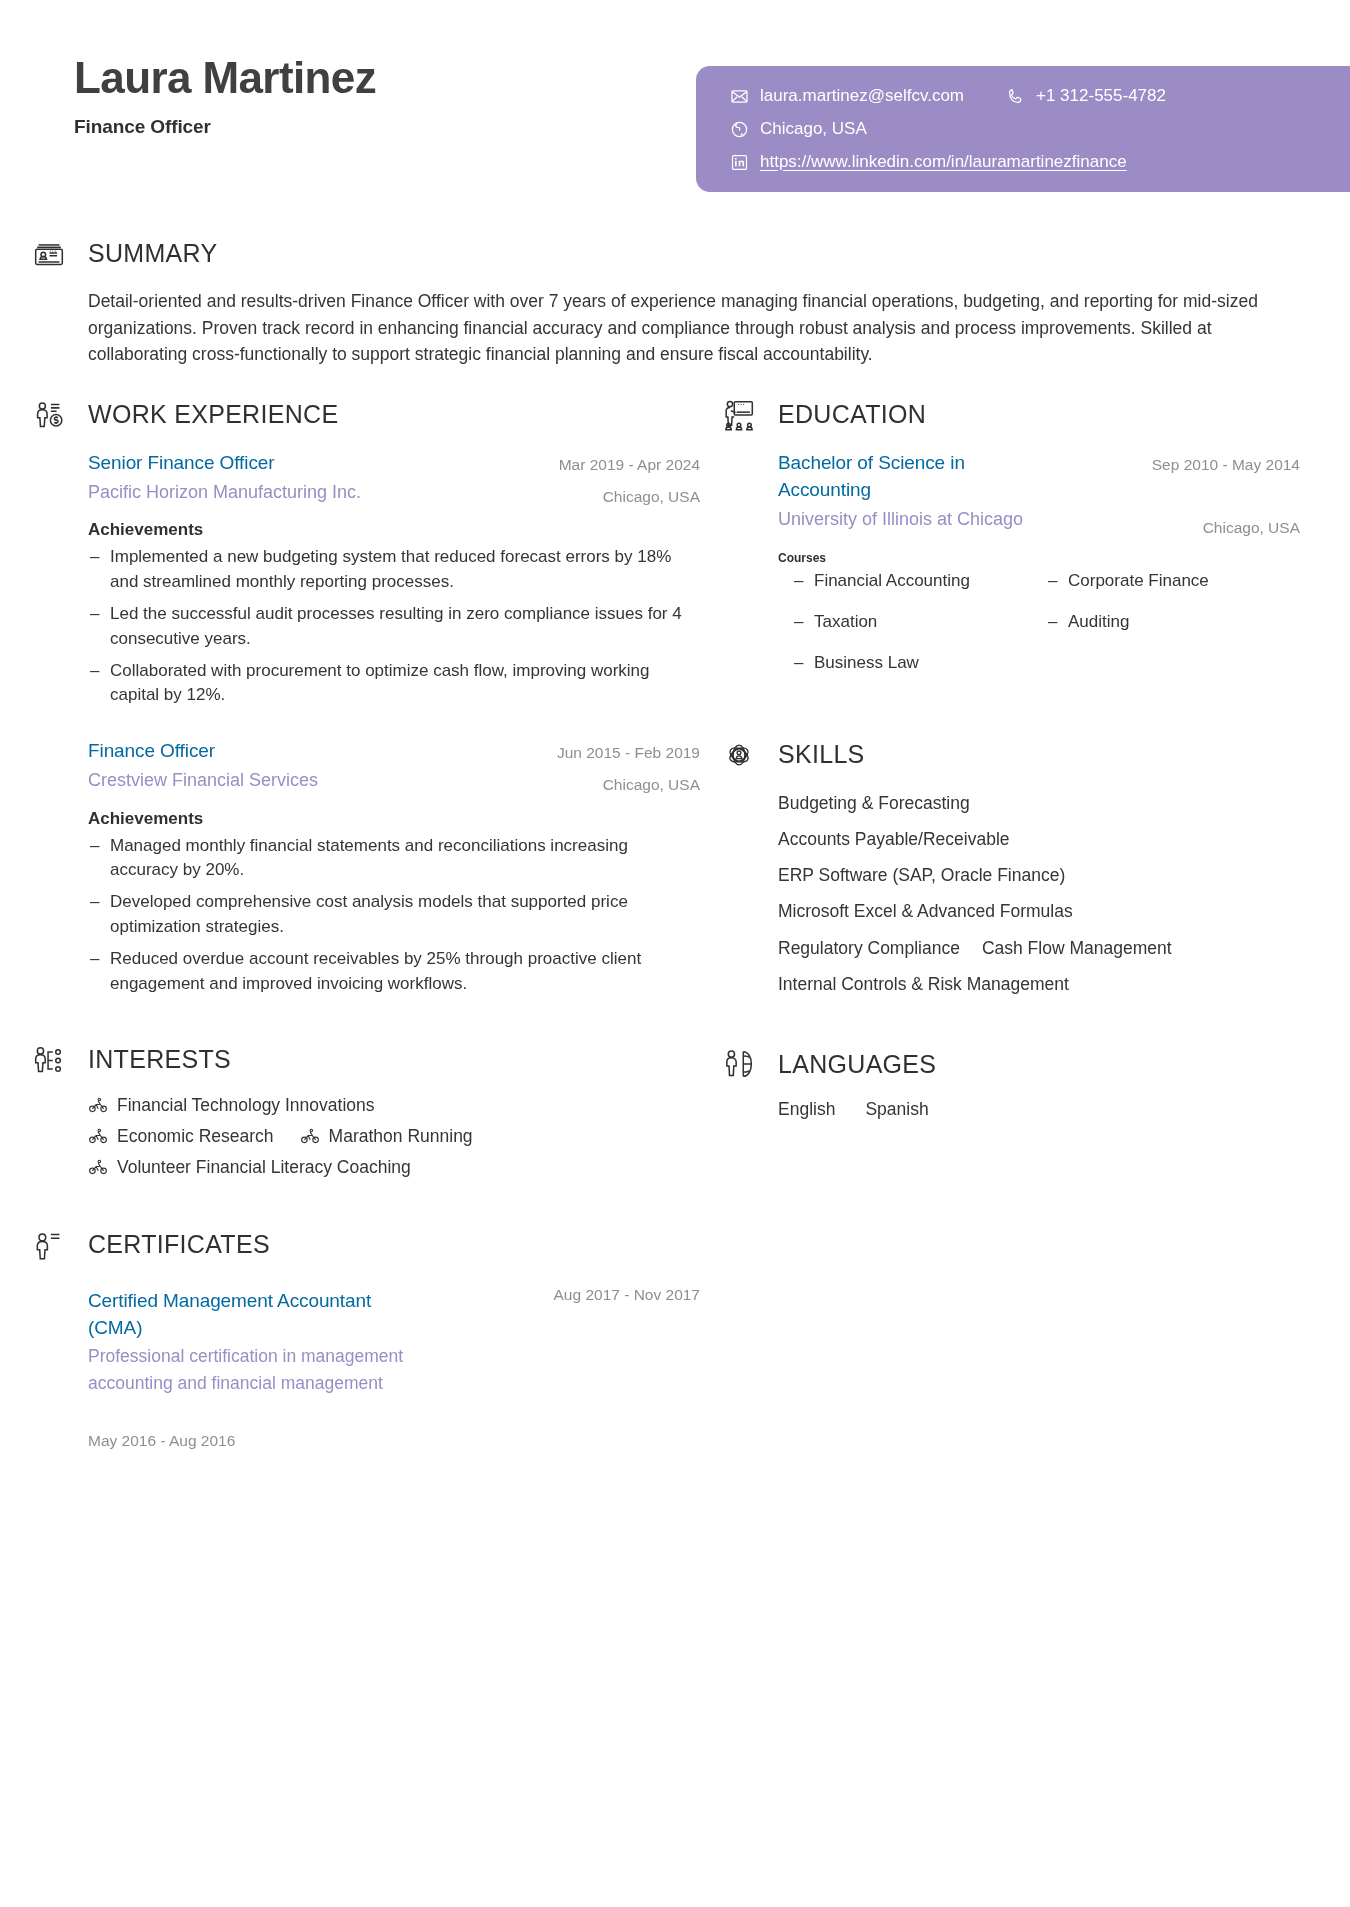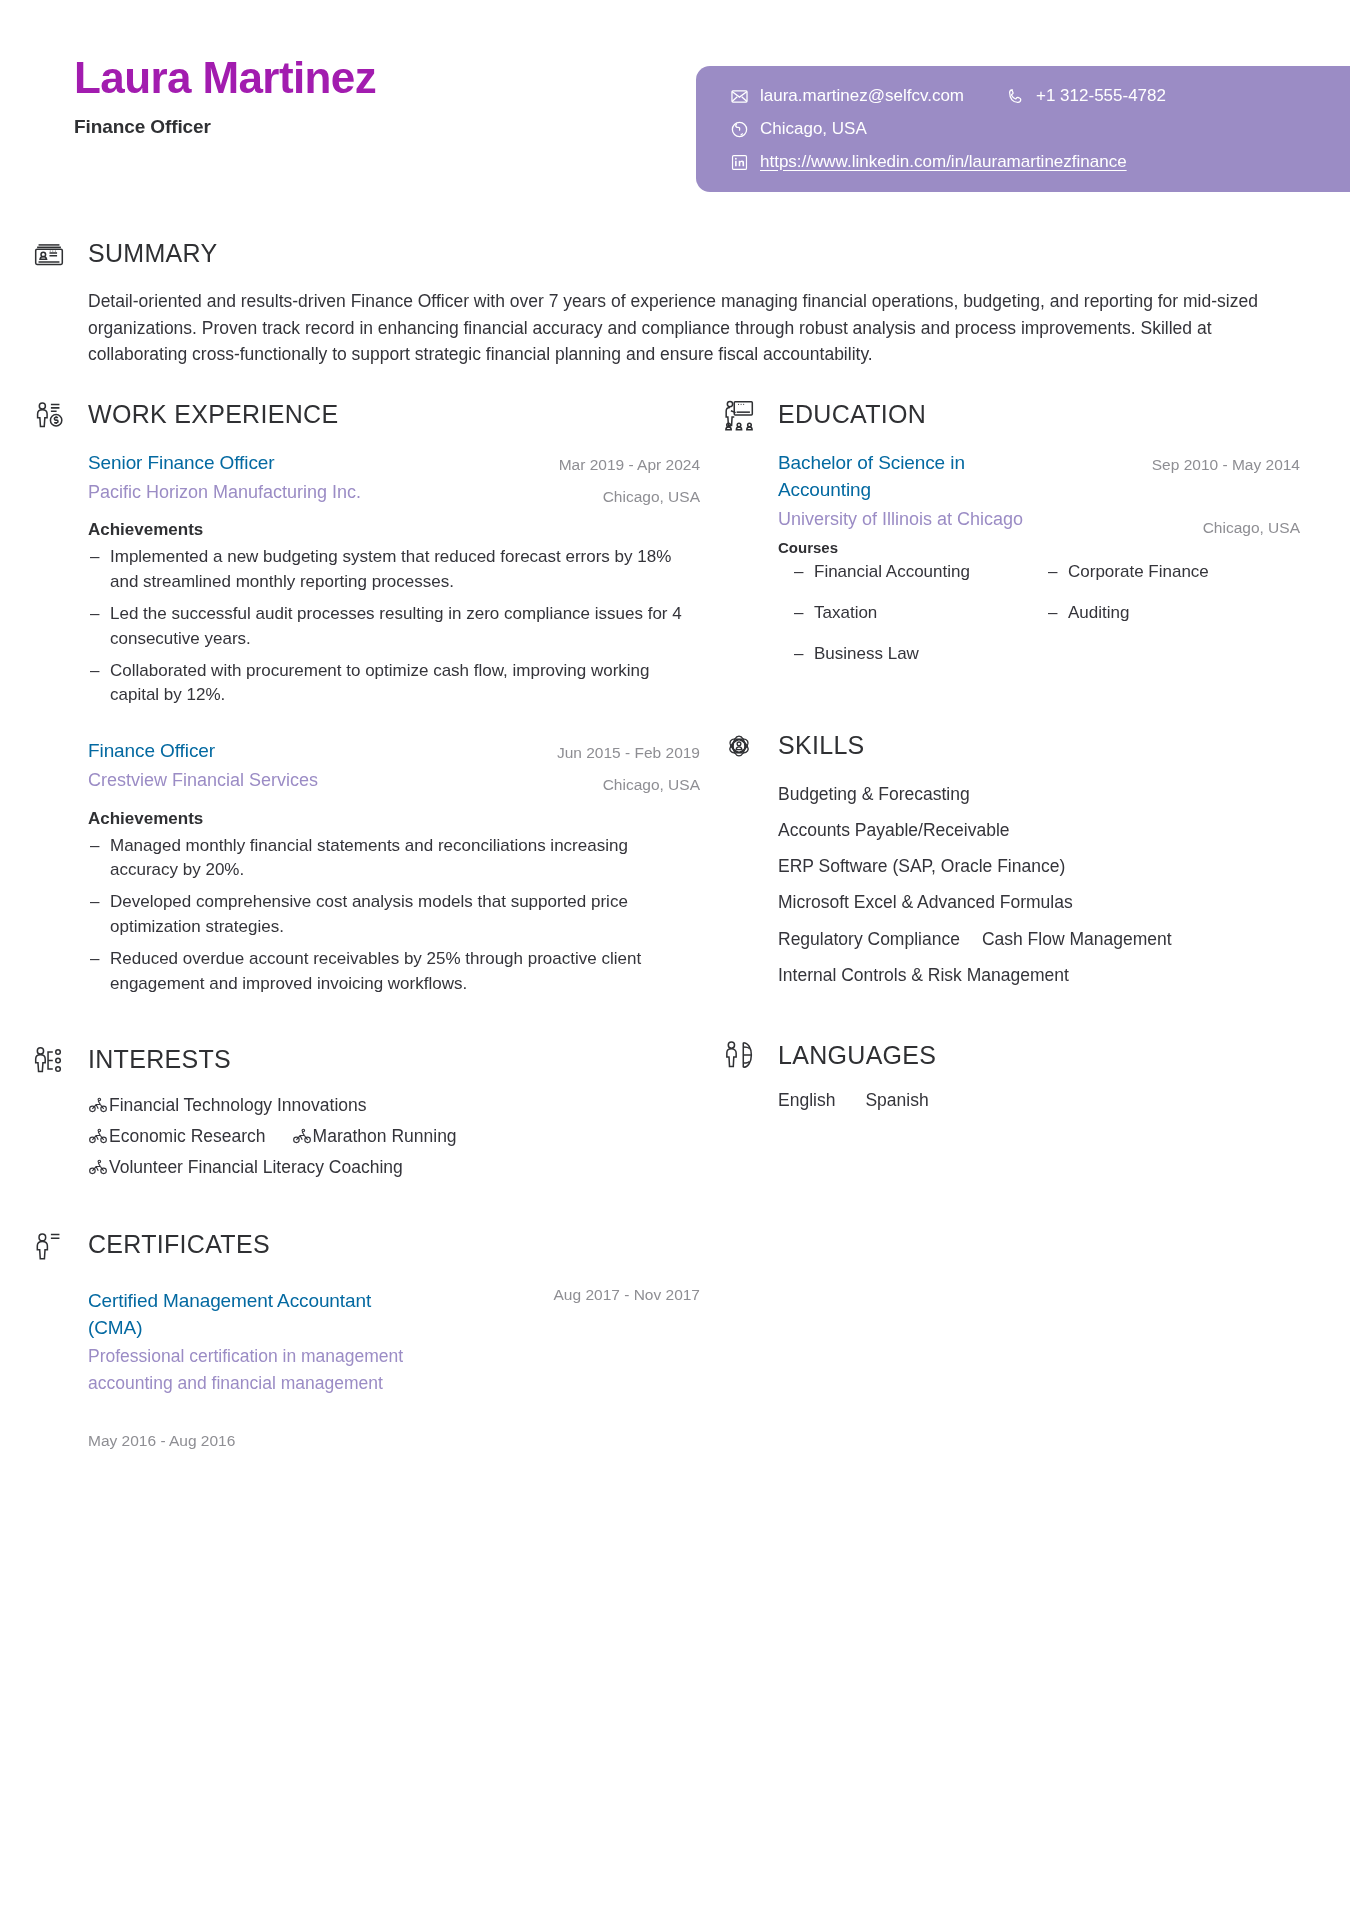--- a/index.html
+++ b/index.html
@@ -25,21 +25,21 @@
   }
   .name-block {
     position: absolute;
     left: 74px;
     top: 52px;
   }
   .name {
     font-size: 44px;
     font-weight: 800;
     letter-spacing: -0.6px;
-    color: #a21caf;
+    color: #404040;
     line-height: 1.18;
   }
   .job-title {
     margin-top: 12px;
     font-size: 19px;
     font-weight: 700;
     color: #2f3033;
     letter-spacing: -0.1px;
   }
   .contact-card {
@@ -179,22 +179,23 @@
   .bullets li:before {
     content: "–";
     position: absolute;
     left: 2px;
     top: 0;
     color: #34343a;
   }
 
   
   .courses-label {
-    font-size: 15px;
+    font-size: 12px;
     font-weight: 800;
+    margin-top: 12px;
     margin-bottom: 4px;
   }
   .courses-grid {
     display: flex;
     flex-wrap: wrap;
     padding-left: 14px;
   }
   .course-item {
     width: 50%;
     position: relative;
@@ -230,21 +231,21 @@
   .interest-flow {
     display: flex;
     flex-wrap: wrap;
     column-gap: 26px;
     row-gap: 10px;
     max-width: 470px;
   }
   .interest {
     display: flex;
     align-items: center;
-    gap: 1px;
+    gap: 9px;
     font-size: 17.5px;
     color: #34343a;
     white-space: nowrap;
   }
   .interest .ico { width: 20px; height: 20px; flex: none; }
   .interest .ico svg { width: 20px; height: 20px; display: block; }
 
   
   .lang-flow {
     display: flex;

